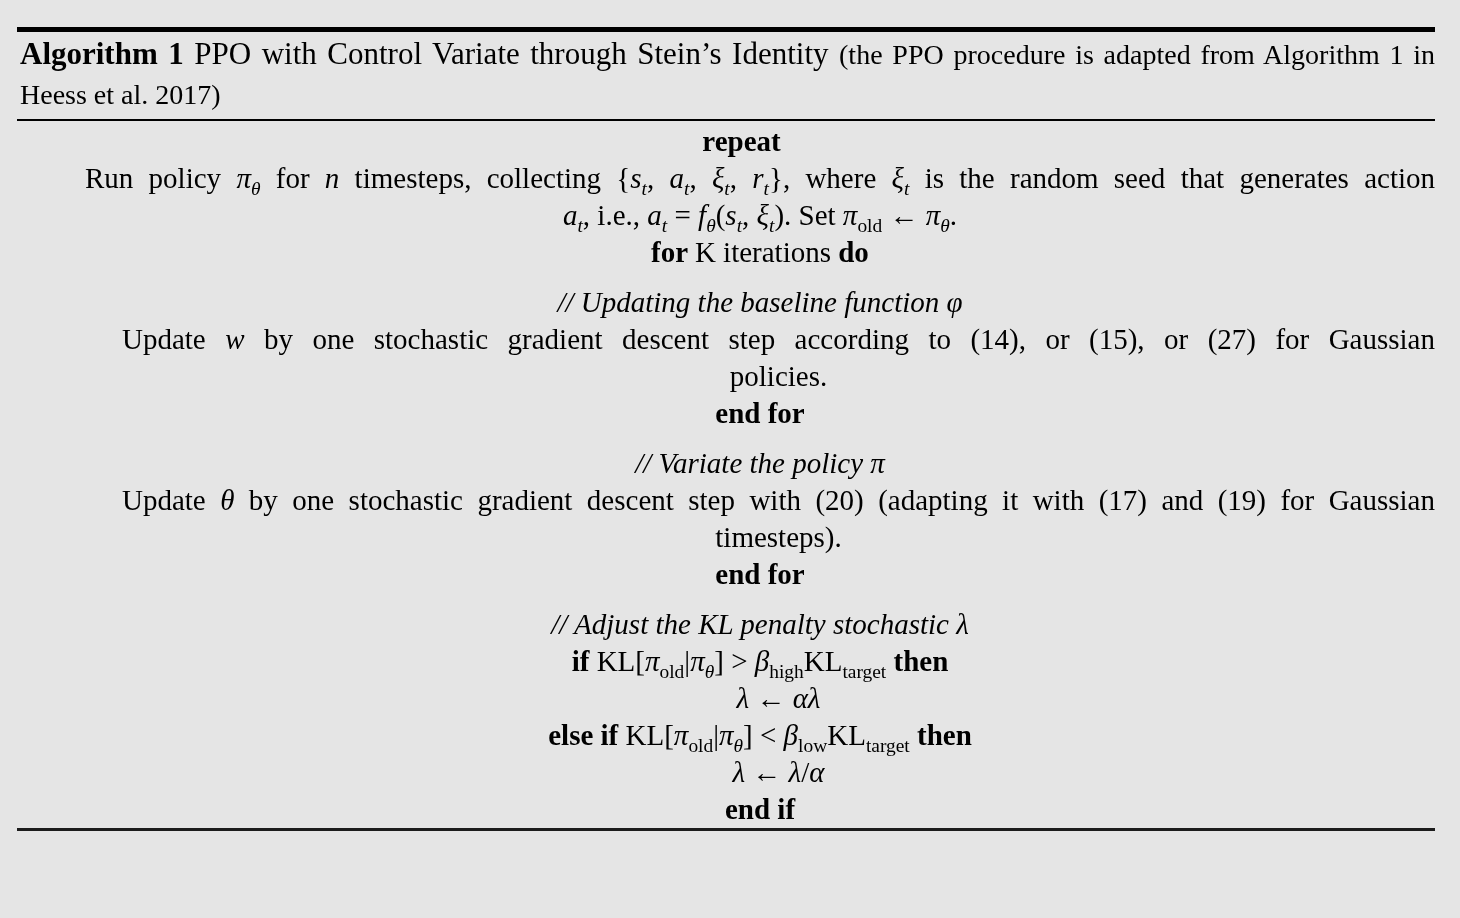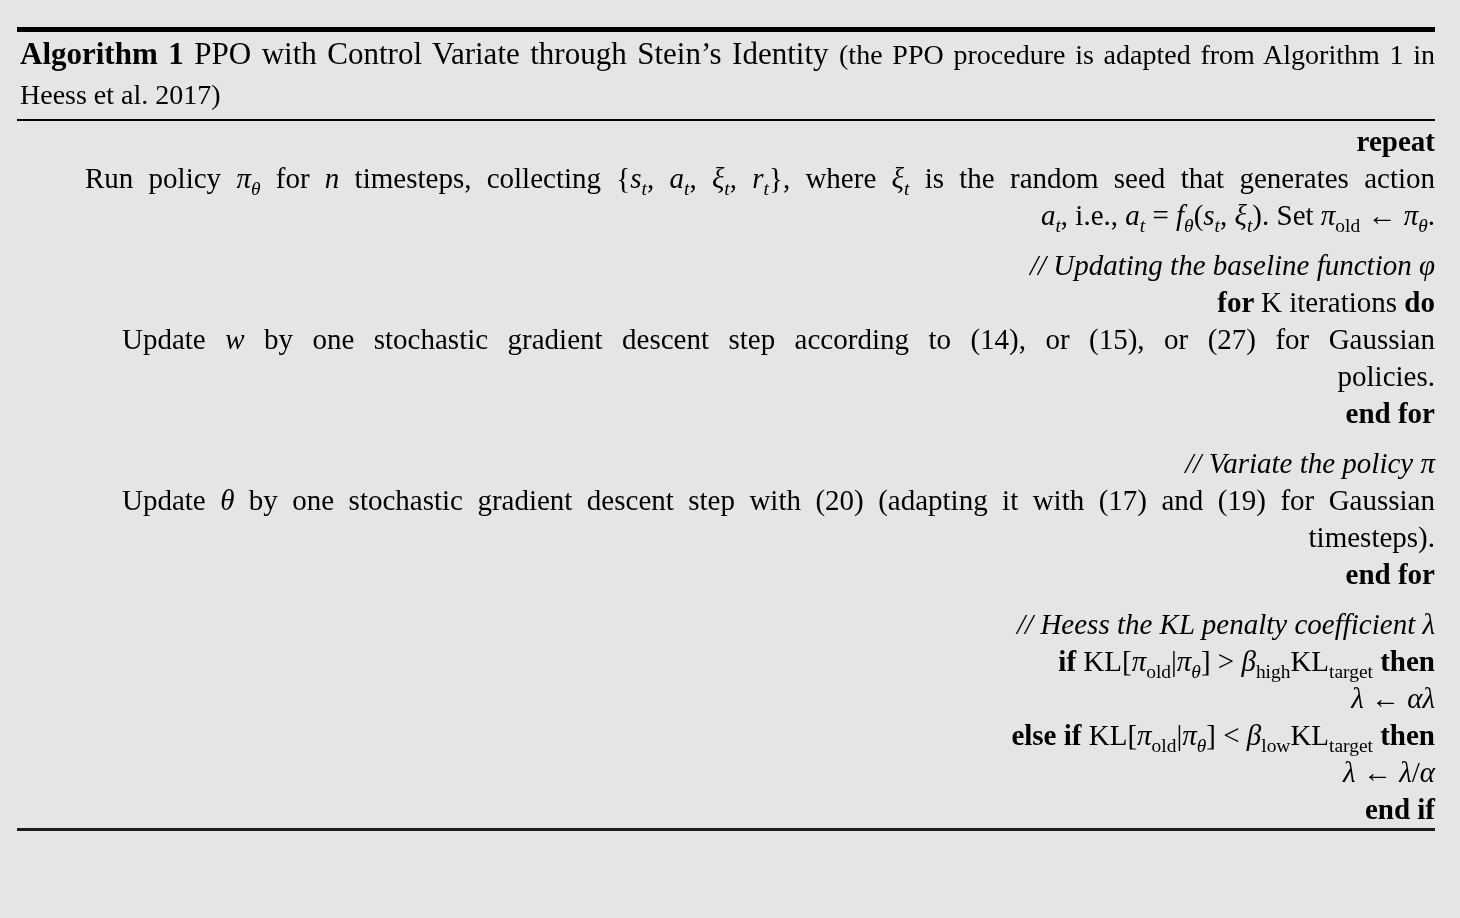--- a/index.html
+++ b/index.html
@@ -38,21 +38,21 @@
   }
   .algo-title .label { font-weight: bold; }
   .algo-title .note  { font-size: 28px; }
 
   .algo-body {
     font-size: 29px;
     padding: 2px 0 0 0;
   }
   .line {
     line-height: 37px;
-    text-align: right;
+    text-align: center;
   }
   .indent-0 { padding-left: 31px; }
   .indent-1 { padding-left: 68px; }
   .indent-2 { padding-left: 105px; }
   .justify {
     text-align: justify;
     text-align-last: justify;
   }
   .gap { margin-top: 13px; }
 
@@ -72,30 +72,30 @@
     <div class="algo-title">
       <span class="label">Algorithm 1</span>
       <span class="main"> PPO with Control Variate through Stein’s Identity </span>
       <span class="note">(the PPO procedure is adapted from Algorithm 1 in Heess et al. 2017)</span>
     </div>
     <div class="rule thin"></div>
     <div class="algo-body">
         <div class="line indent-0"><span class="seg bold">repeat</span></div>
         <div class="line indent-1 justify"><span class="seg">Run policy </span><span class="seg it">π</span><sub class="seg it">θ</sub><span class="seg"> for </span><span class="seg it">n</span><span class="seg"> timesteps, collecting {</span><span class="seg it">s</span><sub class="seg it">t</sub><span class="seg">, </span><span class="seg it">a</span><sub class="seg it">t</sub><span class="seg">, </span><span class="seg it">ξ</span><sub class="seg it">t</sub><span class="seg">, </span><span class="seg it">r</span><sub class="seg it">t</sub><span class="seg">}, where </span><span class="seg it">ξ</span><sub class="seg it">t</sub><span class="seg"> is the random seed that generates action</span></div>
         <div class="line indent-1"><span class="seg it">a</span><sub class="seg it">t</sub><span class="seg">, i.e., </span><span class="seg it">a</span><sub class="seg it">t</sub><span class="seg"> = </span><span class="seg it">f</span><sub class="seg it">θ</sub><span class="seg">(</span><span class="seg it">s</span><sub class="seg it">t</sub><span class="seg">, </span><span class="seg it">ξ</span><sub class="seg it">t</sub><span class="seg">). Set </span><span class="seg it">π</span><sub class="seg">old</sub><span class="seg"> ← </span><span class="seg it">π</span><sub class="seg it">θ</sub><span class="seg">.</span></div>
+        <div class="line indent-1"><span class="seg bold">for </span><span class="seg">K iterations </span><span class="seg bold">do</span></div>
         <div class="line indent-1 gap"><span class="seg it">// Updating the baseline function φ</span></div>
-        <div class="line indent-1"><span class="seg bold">for </span><span class="seg">K iterations </span><span class="seg bold">do</span></div>
         <div class="line indent-2 justify"><span class="seg">Update </span><span class="seg it">w</span><span class="seg"> by one stochastic gradient descent step according to (14), or (15), or (27) for Gaussian</span></div>
         <div class="line indent-2"><span class="seg">policies.</span></div>
         <div class="line indent-1"><span class="seg bold">end for</span></div>
         <div class="line indent-1 gap"><span class="seg it">// Variate the policy π</span></div>
         <div class="line indent-2 justify"><span class="seg">Update </span><span class="seg it">θ</span><span class="seg"> by one stochastic gradient descent step with (20) (adapting it with (17) and (19) for Gaussian</span></div>
         <div class="line indent-2"><span class="seg">timesteps).</span></div>
         <div class="line indent-1"><span class="seg bold">end for</span></div>
-        <div class="line indent-1 gap"><span class="seg it">// Heess the KL penalty coefficient λ</span></div>
+        <div class="line indent-1 gap"><span class="seg it">// Adjust the KL penalty stochastic λ</span></div>
         <div class="line indent-1"><span class="seg bold">if </span><span class="seg">KL[</span><span class="seg it">π</span><sub class="seg">old</sub><span class="seg">|</span><span class="seg it">π</span><sub class="seg it">θ</sub><span class="seg">] &gt; </span><span class="seg it">β</span><sub class="seg">high</sub><span class="seg">KL</span><sub class="seg">target</sub><span class="seg bold"> then</span></div>
         <div class="line indent-2"><span class="seg it">λ</span><span class="seg"> ← </span><span class="seg it">αλ</span></div>
         <div class="line indent-1"><span class="seg bold">else if </span><span class="seg">KL[</span><span class="seg it">π</span><sub class="seg">old</sub><span class="seg">|</span><span class="seg it">π</span><sub class="seg it">θ</sub><span class="seg">] &lt; </span><span class="seg it">β</span><sub class="seg">low</sub><span class="seg">KL</span><sub class="seg">target</sub><span class="seg bold"> then</span></div>
         <div class="line indent-2"><span class="seg it">λ</span><span class="seg"> ← </span><span class="seg it">λ</span><span class="seg">/</span><span class="seg it">α</span></div>
         <div class="line indent-1"><span class="seg bold">end if</span></div>
       </div>
     <div class="rule bottom"></div>
   </div>
 </div>
 

